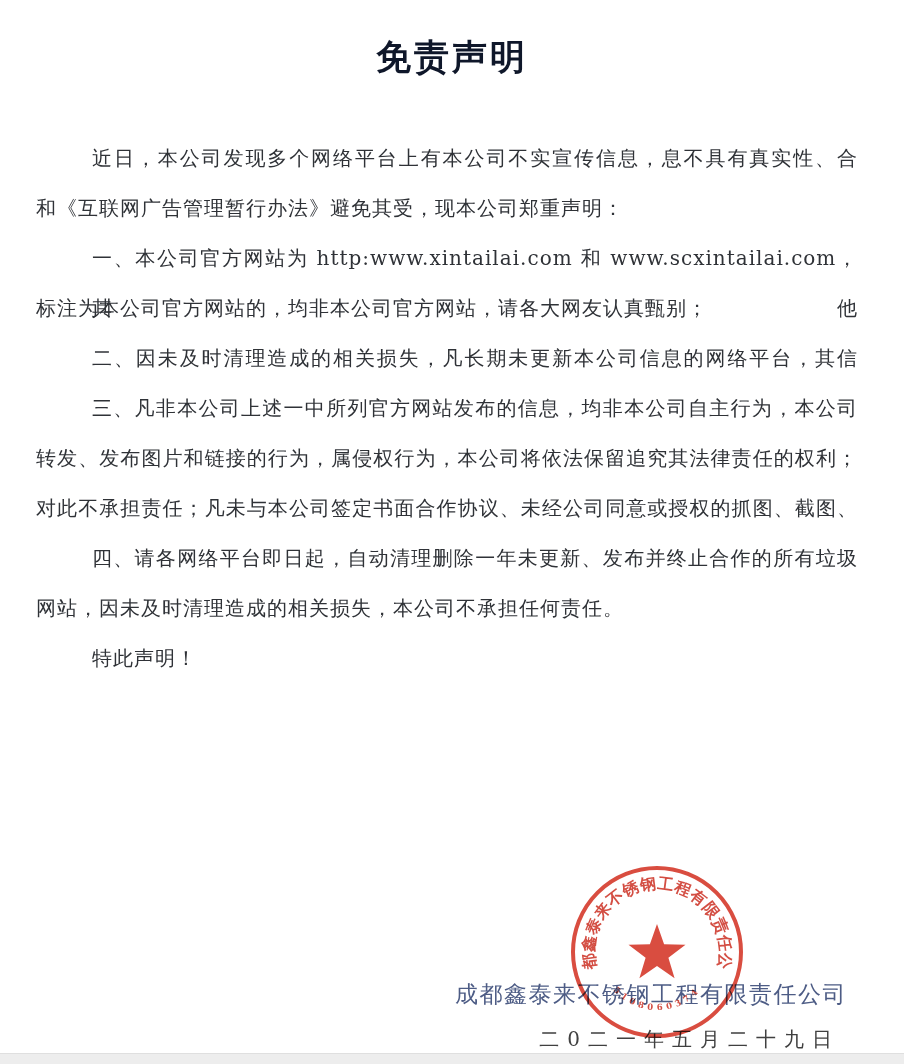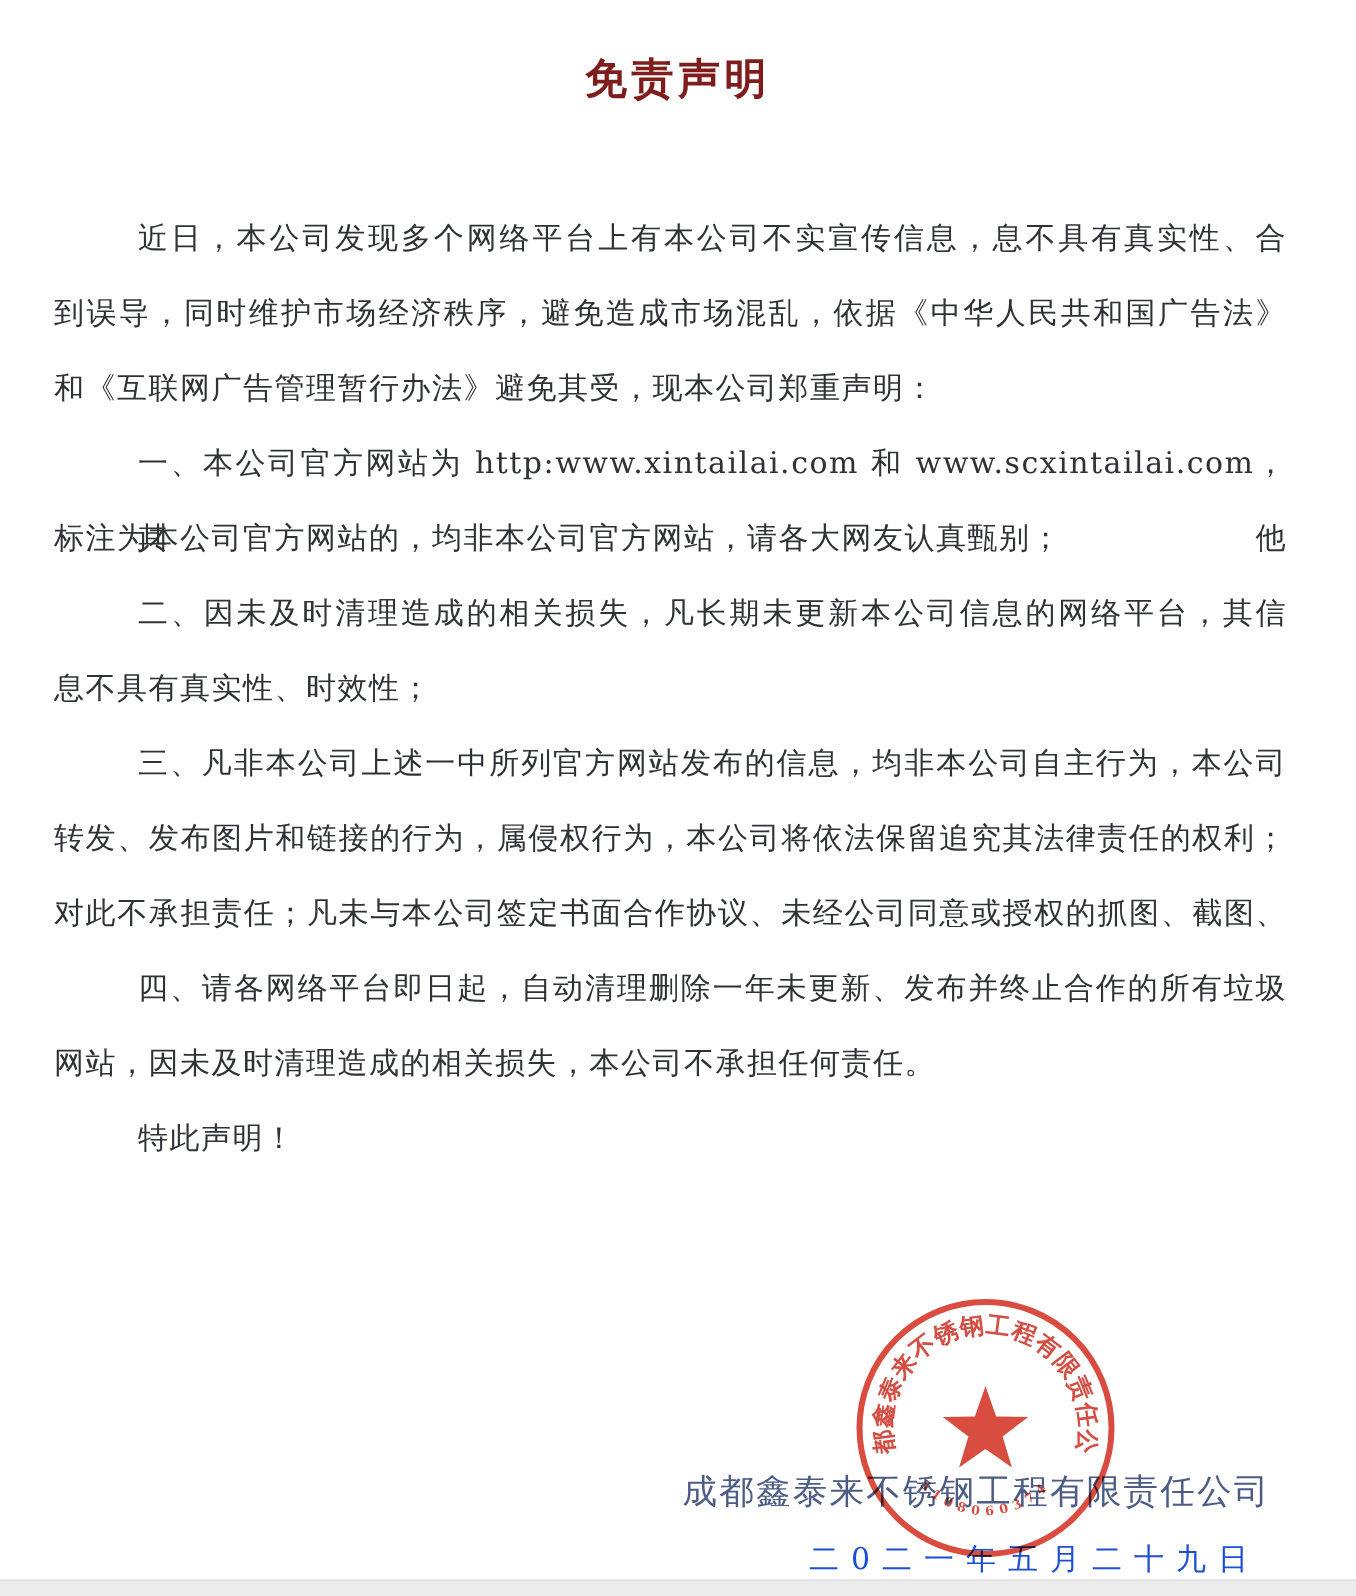--- a/index.html
+++ b/index.html
@@ -10,24 +10,24 @@
     overflow: hidden;
     font-family: "DejaVu Serif", "Liberation Serif", serif;
   }
   .page { position: absolute; inset: 0; }
 
   .title {
     position: absolute;
     top: 34px; left: 0; width: 100%;
     margin: 0;
     text-align: center;
-    font-size: 28px;
+    font-size: 35px;
     font-weight: bold;
     letter-spacing: 3px;
-    color: #7f1d1d;
+    color: #0f172a;
   }
 
   .doc-body {
     position: absolute;
     left: 36px; top: 133px;
     width: 822px;
   }
   .line {
     margin: 0;
     width: 100%;
@@ -48,21 +48,21 @@
     top: 979px; right: 57px;
     font-size: 23px;
     letter-spacing: 1.5px;
     color: #4d5c85;
   }
   .sig-date {
     position: absolute;
     top: 1026px; right: 64px;
     font-size: 20px;
     letter-spacing: 8px;
-    color: #1d4ed8;
+    color: #404040;
   }
 
   .seal {
     position: absolute;
     left: 562px; top: 857px;
     width: 190px; height: 190px;
     mix-blend-mode: multiply;
     opacity: 0.9;
     pointer-events: none;
   }
@@ -81,26 +81,24 @@
 </style>
 </head>
 <body>
 
 <div class="page">
 
   <h1 class="title">免责声明</h1>
 
   <div class="doc-body">
     <p class="line fill indent">近日，本公司发现多个网络平台上有本公司不实宣传信息，息不具有真实性、合</p>
-    <p class="line fill">到误导，同时维护市场经济秩序，避免造成市场混乱，依据《中华人民共和国广告法》</p>
     <p class="line">和《互联网广告管理暂行办法》避免其受，现本公司郑重声明：</p>
     <p class="line fill indent">一、本公司官方网站为 http:www.xintailai.com 和 www.scxintailai.com，其他</p>
     <p class="line">标注为本公司官方网站的，均非本公司官方网站，请各大网友认真甄别；</p>
     <p class="line fill indent">二、因未及时清理造成的相关损失，凡长期未更新本公司信息的网络平台，其信</p>
-    <p class="line">息不具有真实性、时效性；</p>
     <p class="line fill indent">三、凡非本公司上述一中所列官方网站发布的信息，均非本公司自主行为，本公司</p>
     <p class="line fill">转发、发布图片和链接的行为，属侵权行为，本公司将依法保留追究其法律责任的权利；</p>
     <p class="line fill">对此不承担责任；凡未与本公司签定书面合作协议、未经公司同意或授权的抓图、截图、</p>
     <p class="line fill indent">四、请各网络平台即日起，自动清理删除一年未更新、发布并终止合作的所有垃圾</p>
     <p class="line">网站，因未及时清理造成的相关损失，本公司不承担任何责任。</p>
     <p class="line indent">特此声明！</p>
   </div>
 
   <div class="sig-company">成都鑫泰来不锈钢工程有限责任公司</div>
   <div class="sig-date">二0二一年五月二十九日</div>

